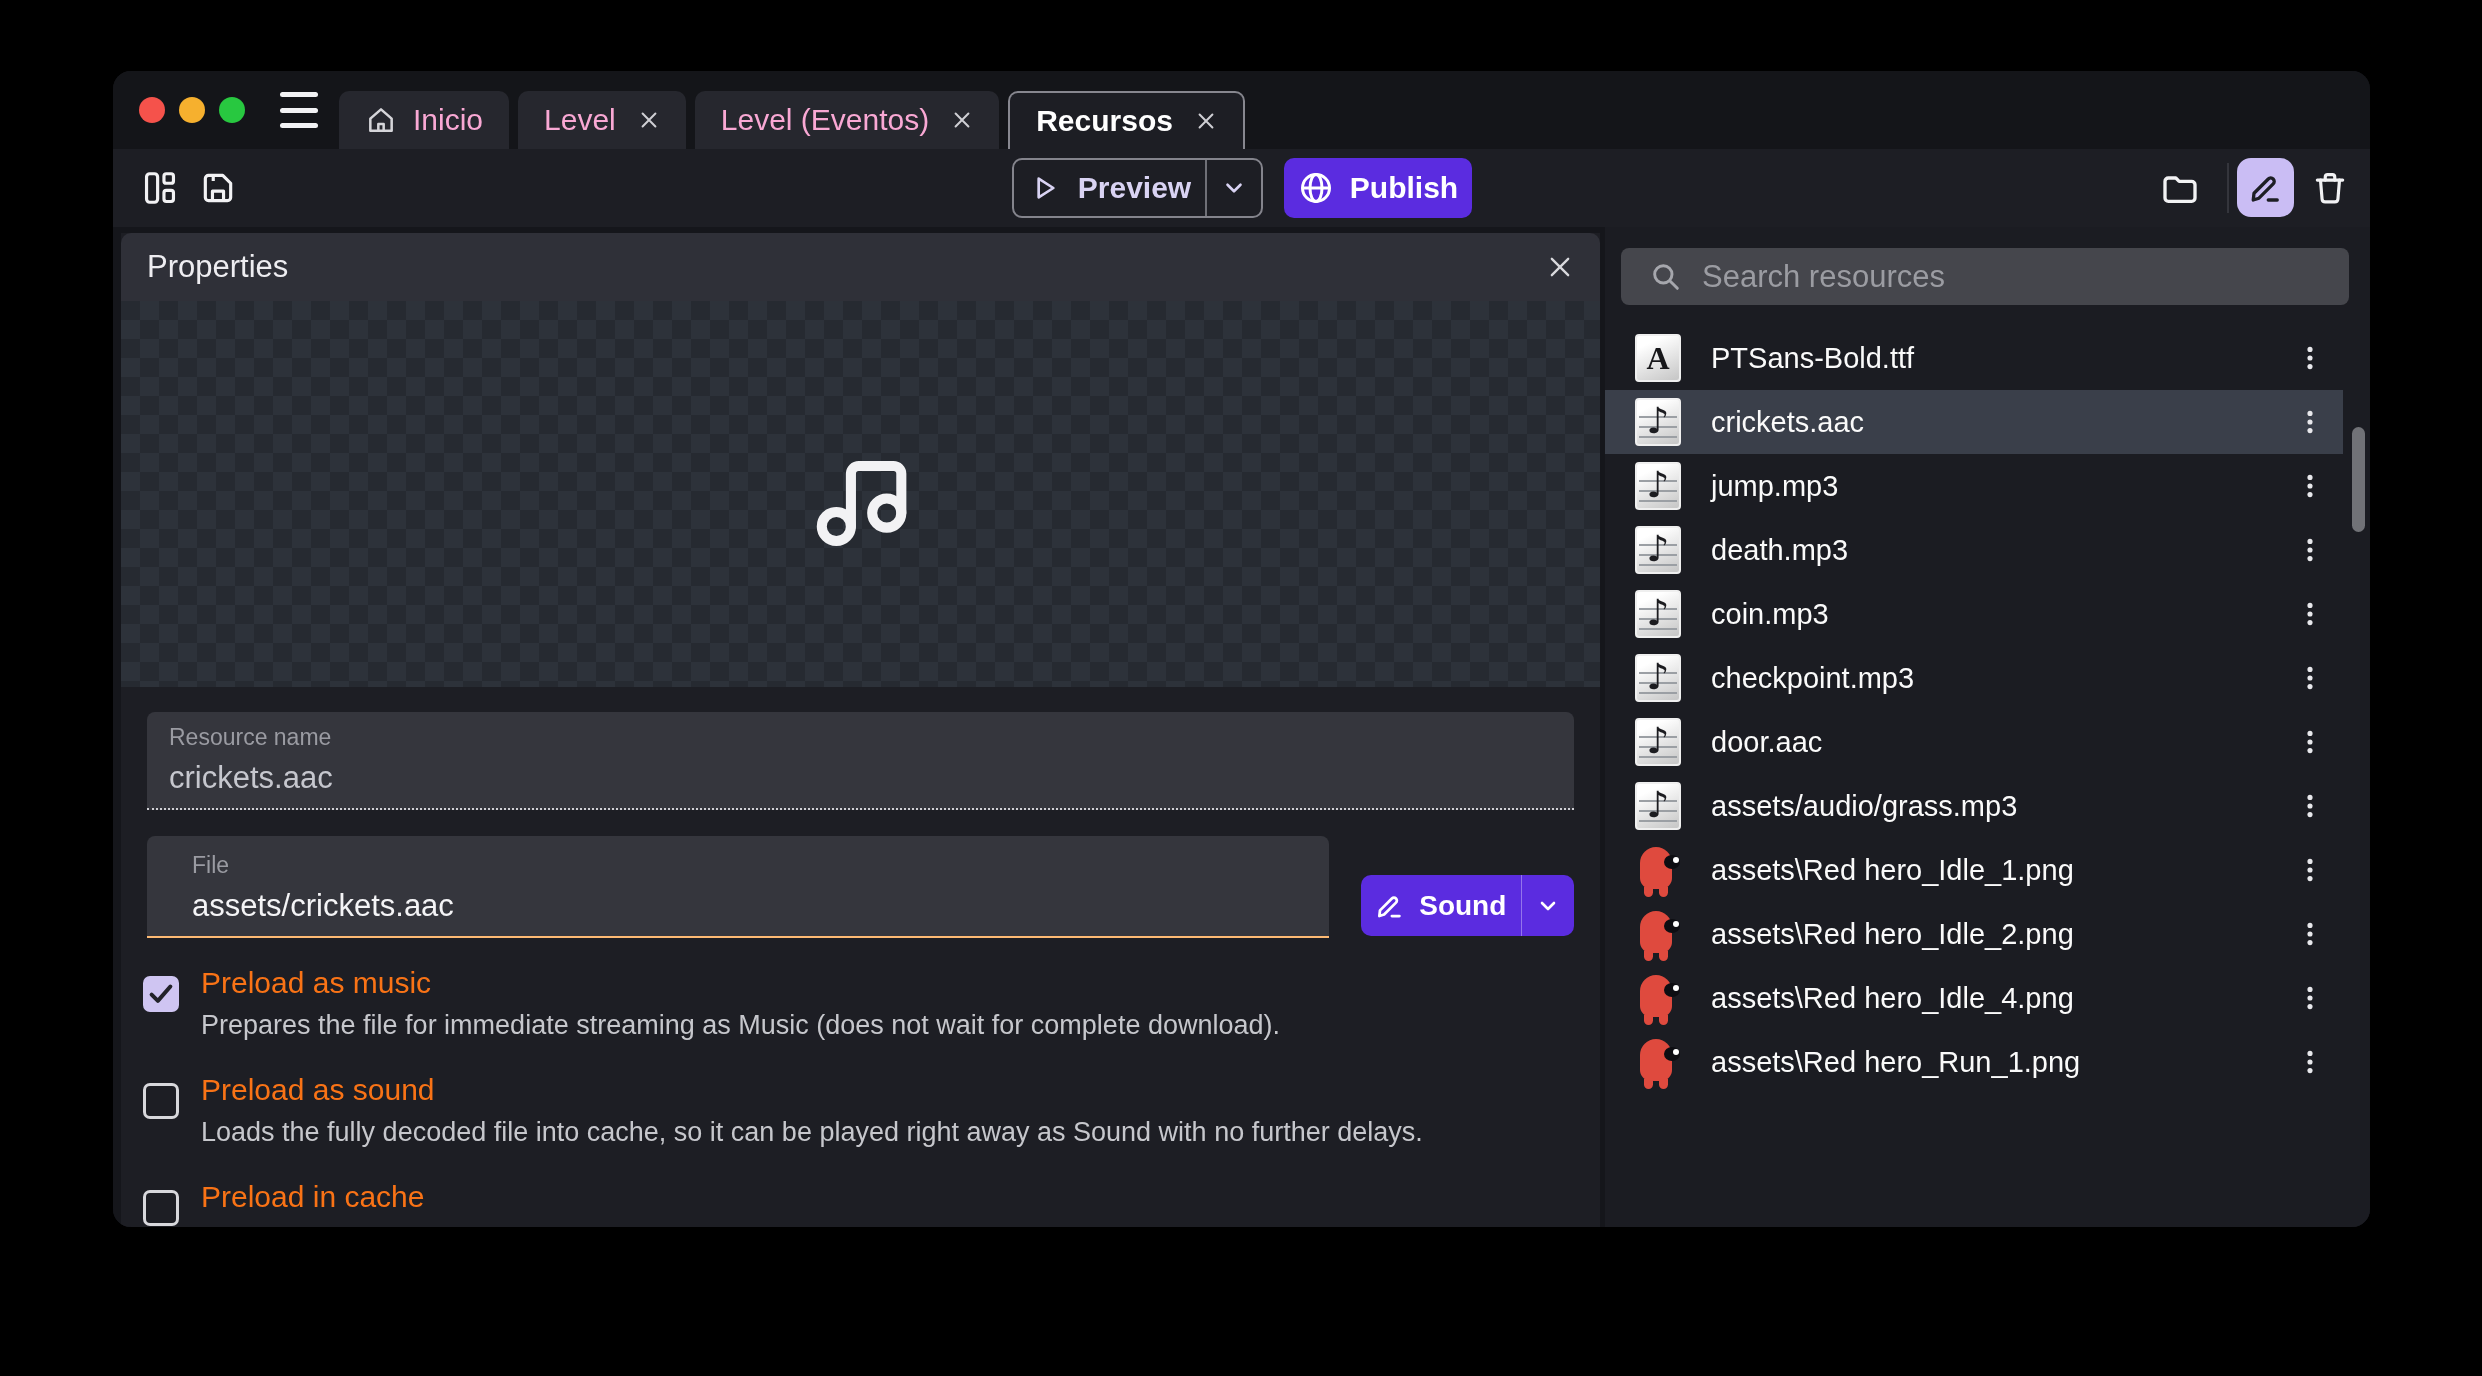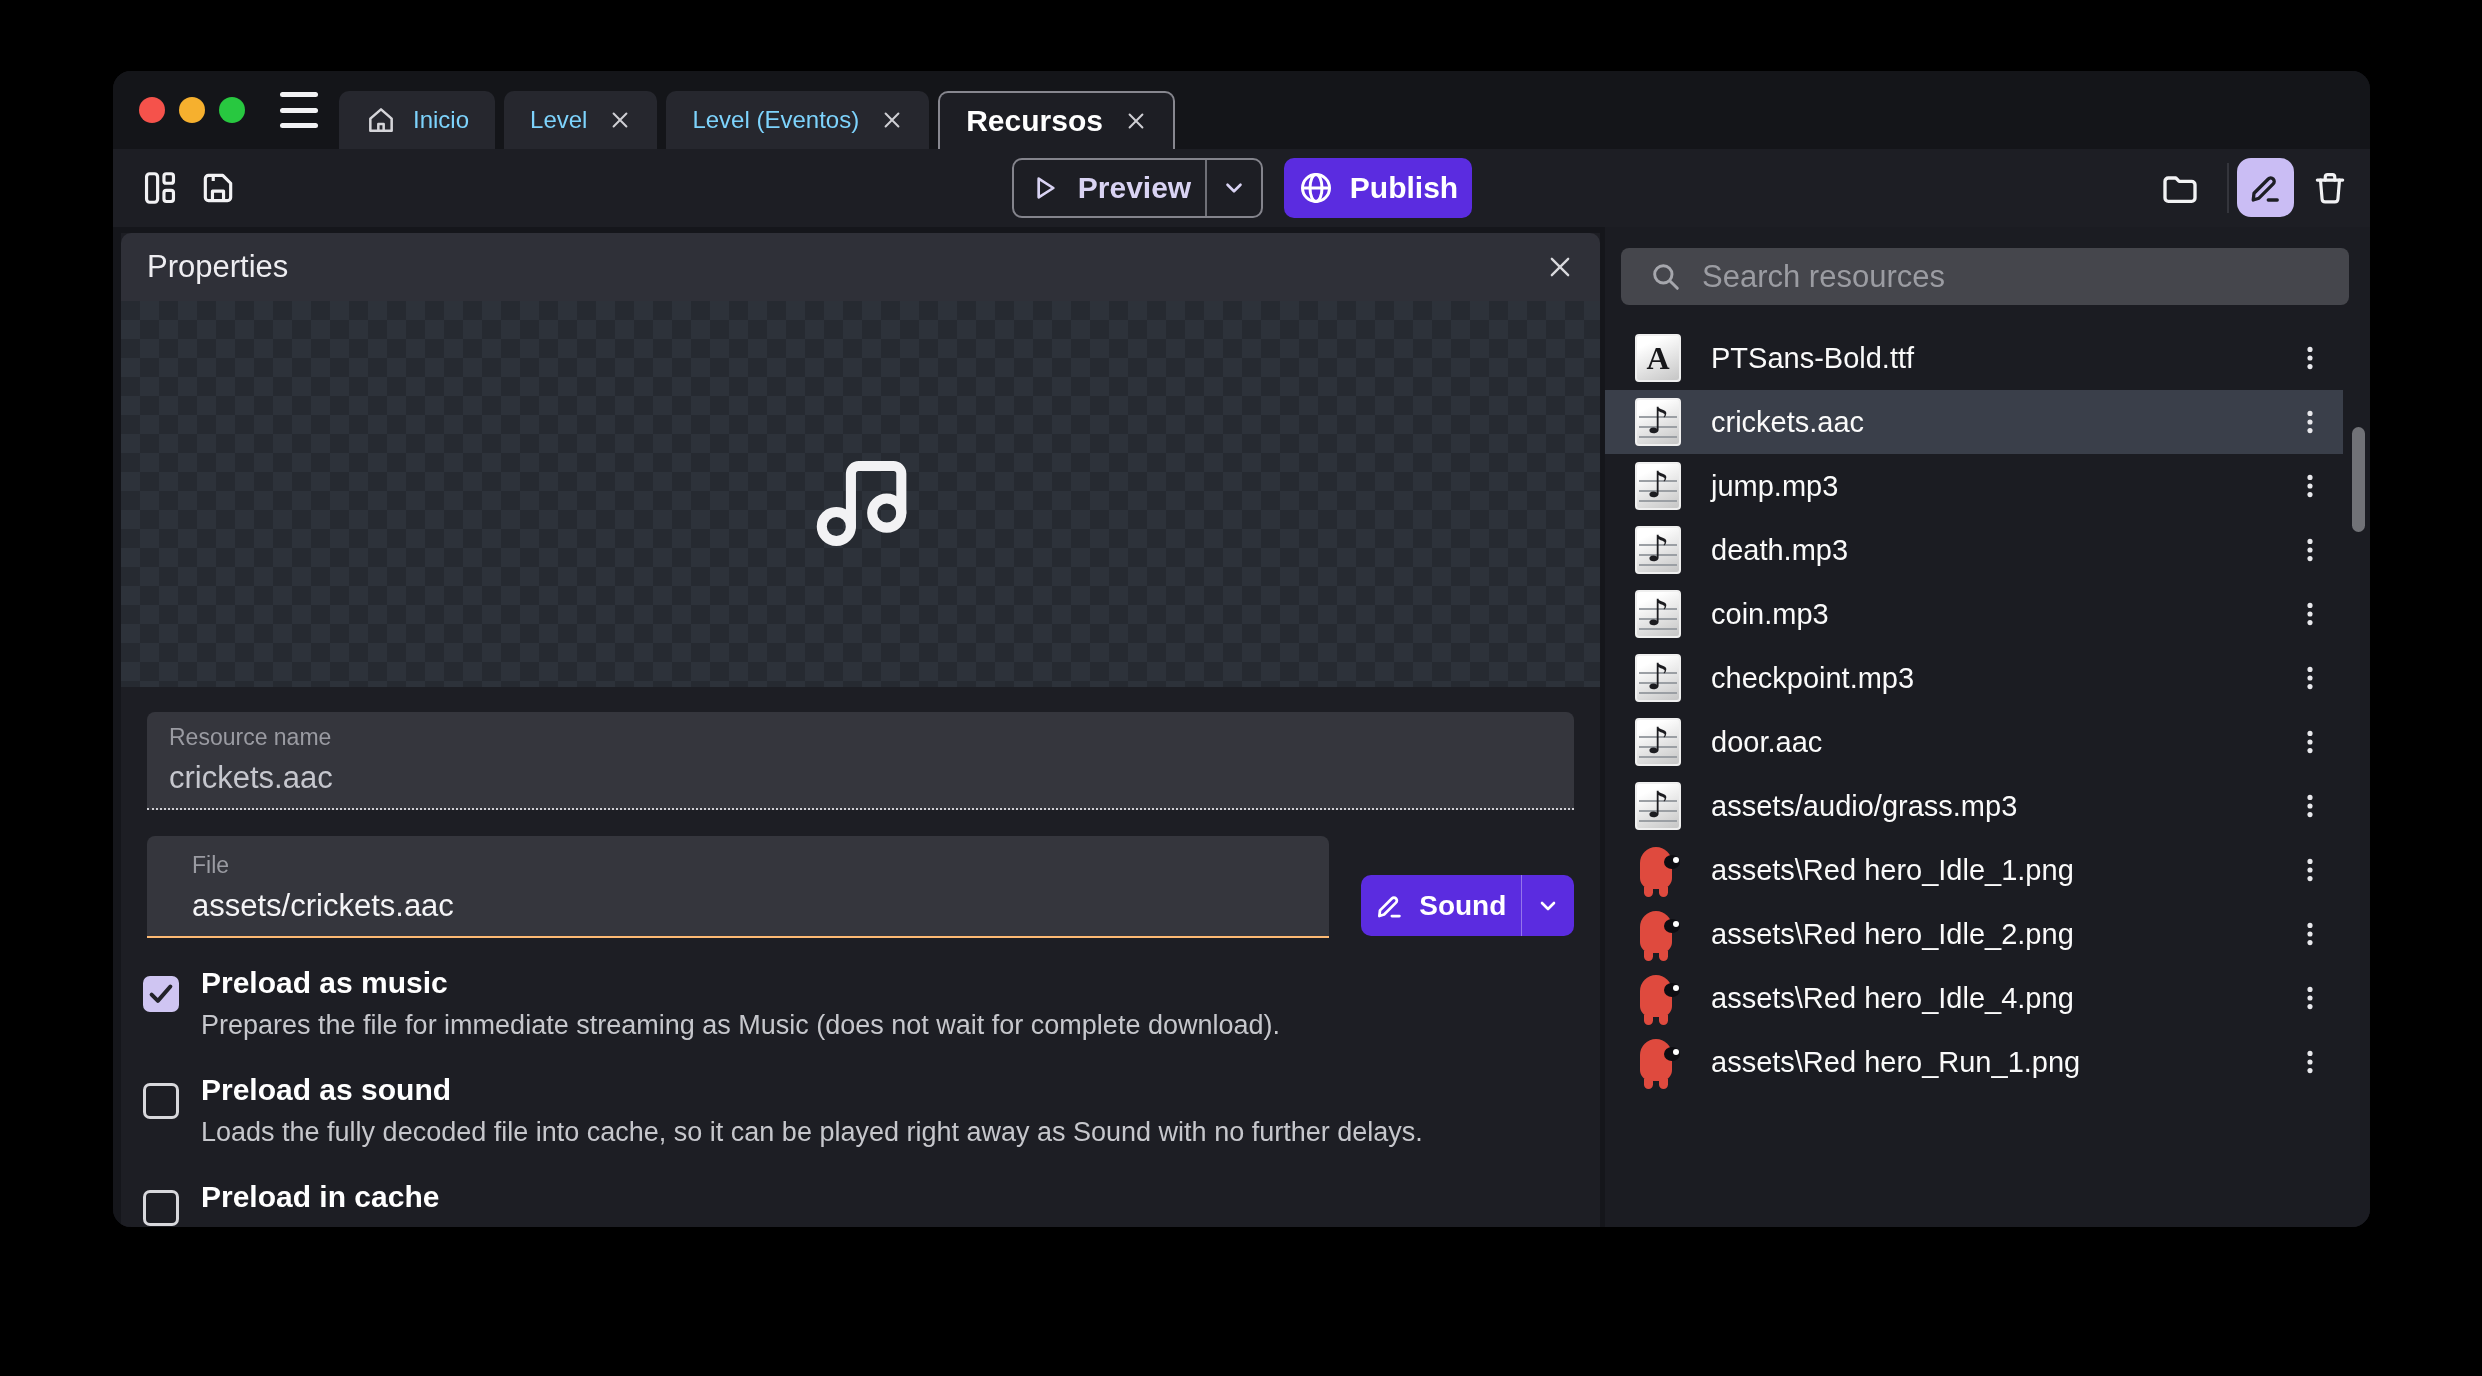--- a/index.html
+++ b/index.html
@@ -12,21 +12,21 @@
   .tabbar { height:78px; background:#141519; display:flex; align-items:flex-end; position:relative; }
   .traffic { position:absolute; left:26px; top:26px; display:flex; gap:14px; }
   .dot { width:26px; height:26px; border-radius:50%; }
   .dot.red{background:#f5524b} .dot.yellow{background:#f6b02e} .dot.green{background:#28c840}
   .hamburger { position:absolute; left:167px; top:21px; width:38px; height:36px;
                display:flex; flex-direction:column; justify-content:space-between; cursor:pointer; }
   .hamburger span { height:5px; background:#f2f2f4; border-radius:3px; }
   .tab-strip { display:flex; align-items:flex-end; margin-left:226px; height:100%; }
   .tab { height:58px; display:flex; align-items:center; gap:16px; padding:0 26px;
          background:#26272e; border-radius:10px 10px 0 0; margin-right:9px;
-         color:#7dd3fc; font-size:24px; white-space:nowrap; cursor:pointer; }
+         color:#f9a8d4; font-size:30px; white-space:nowrap; cursor:pointer; }
   .tab.active { background:#1d1e24; border:2px solid #87878f; border-bottom:none;
                 color:#fff; font-weight:bold; font-size:30px; }
   .tab .close { display:flex; margin-left:6px; }
 
   
   .toolbar { height:78px; background:#1d1e24; position:relative; }
   .tool-ic { position:absolute; top:15px; width:50px; height:48px; display:flex;
              align-items:center; justify-content:center; cursor:pointer; }
   .preview-btn { position:absolute; left:899px; top:9px; width:251px; height:60px;
                  border:2px solid #84848c; border-radius:10px; display:flex; align-items:stretch;
@@ -71,21 +71,21 @@
   .edit-main { flex:1; display:flex; align-items:center; justify-content:center; gap:14px;
                font-size:28px; font-weight:bold; }
   .edit-btn .btn-div { background:#fff; opacity:.35; width:1.5px; }
   .edit-btn .caret-seg { width:52px; }
   .options { margin:28px 4px 0; }
   .option { display:flex; gap:22px; margin-bottom:32px; }
   .checkbox { width:36px; height:36px; border-radius:7px; margin-top:10px; flex:none;
               display:flex; align-items:center; justify-content:center; cursor:pointer; }
   .checkbox.checked { background:#cfc5f2; }
   .checkbox.unchecked { border:3px solid #d8d8dc; background:transparent; }
-  .option-title { font-size:30px; font-weight:bold; color:#ffffff; }
+  .option-title { font-size:30px; font-weight:normal; color:#f97316; }
   .option-desc { font-size:27px; color:#c6c7cc; margin-top:10px; }
 
   
   .right-panel { position:absolute; left:1492px; top:0; right:0; bottom:0; background:#1b1c22; }
   .search-bar { position:absolute; left:16px; top:21px; width:728px; height:57px;
                 background:#45464c; border-radius:8px; display:flex; align-items:center;
                 padding:0 29px; gap:20px; }
   .search-bar input { flex:1; background:transparent; border:none; outline:none;
                       font-size:31px; color:#fff; font-family:"Liberation Sans",sans-serif; }
   .search-bar input::placeholder { color:#9b9ca2; }

